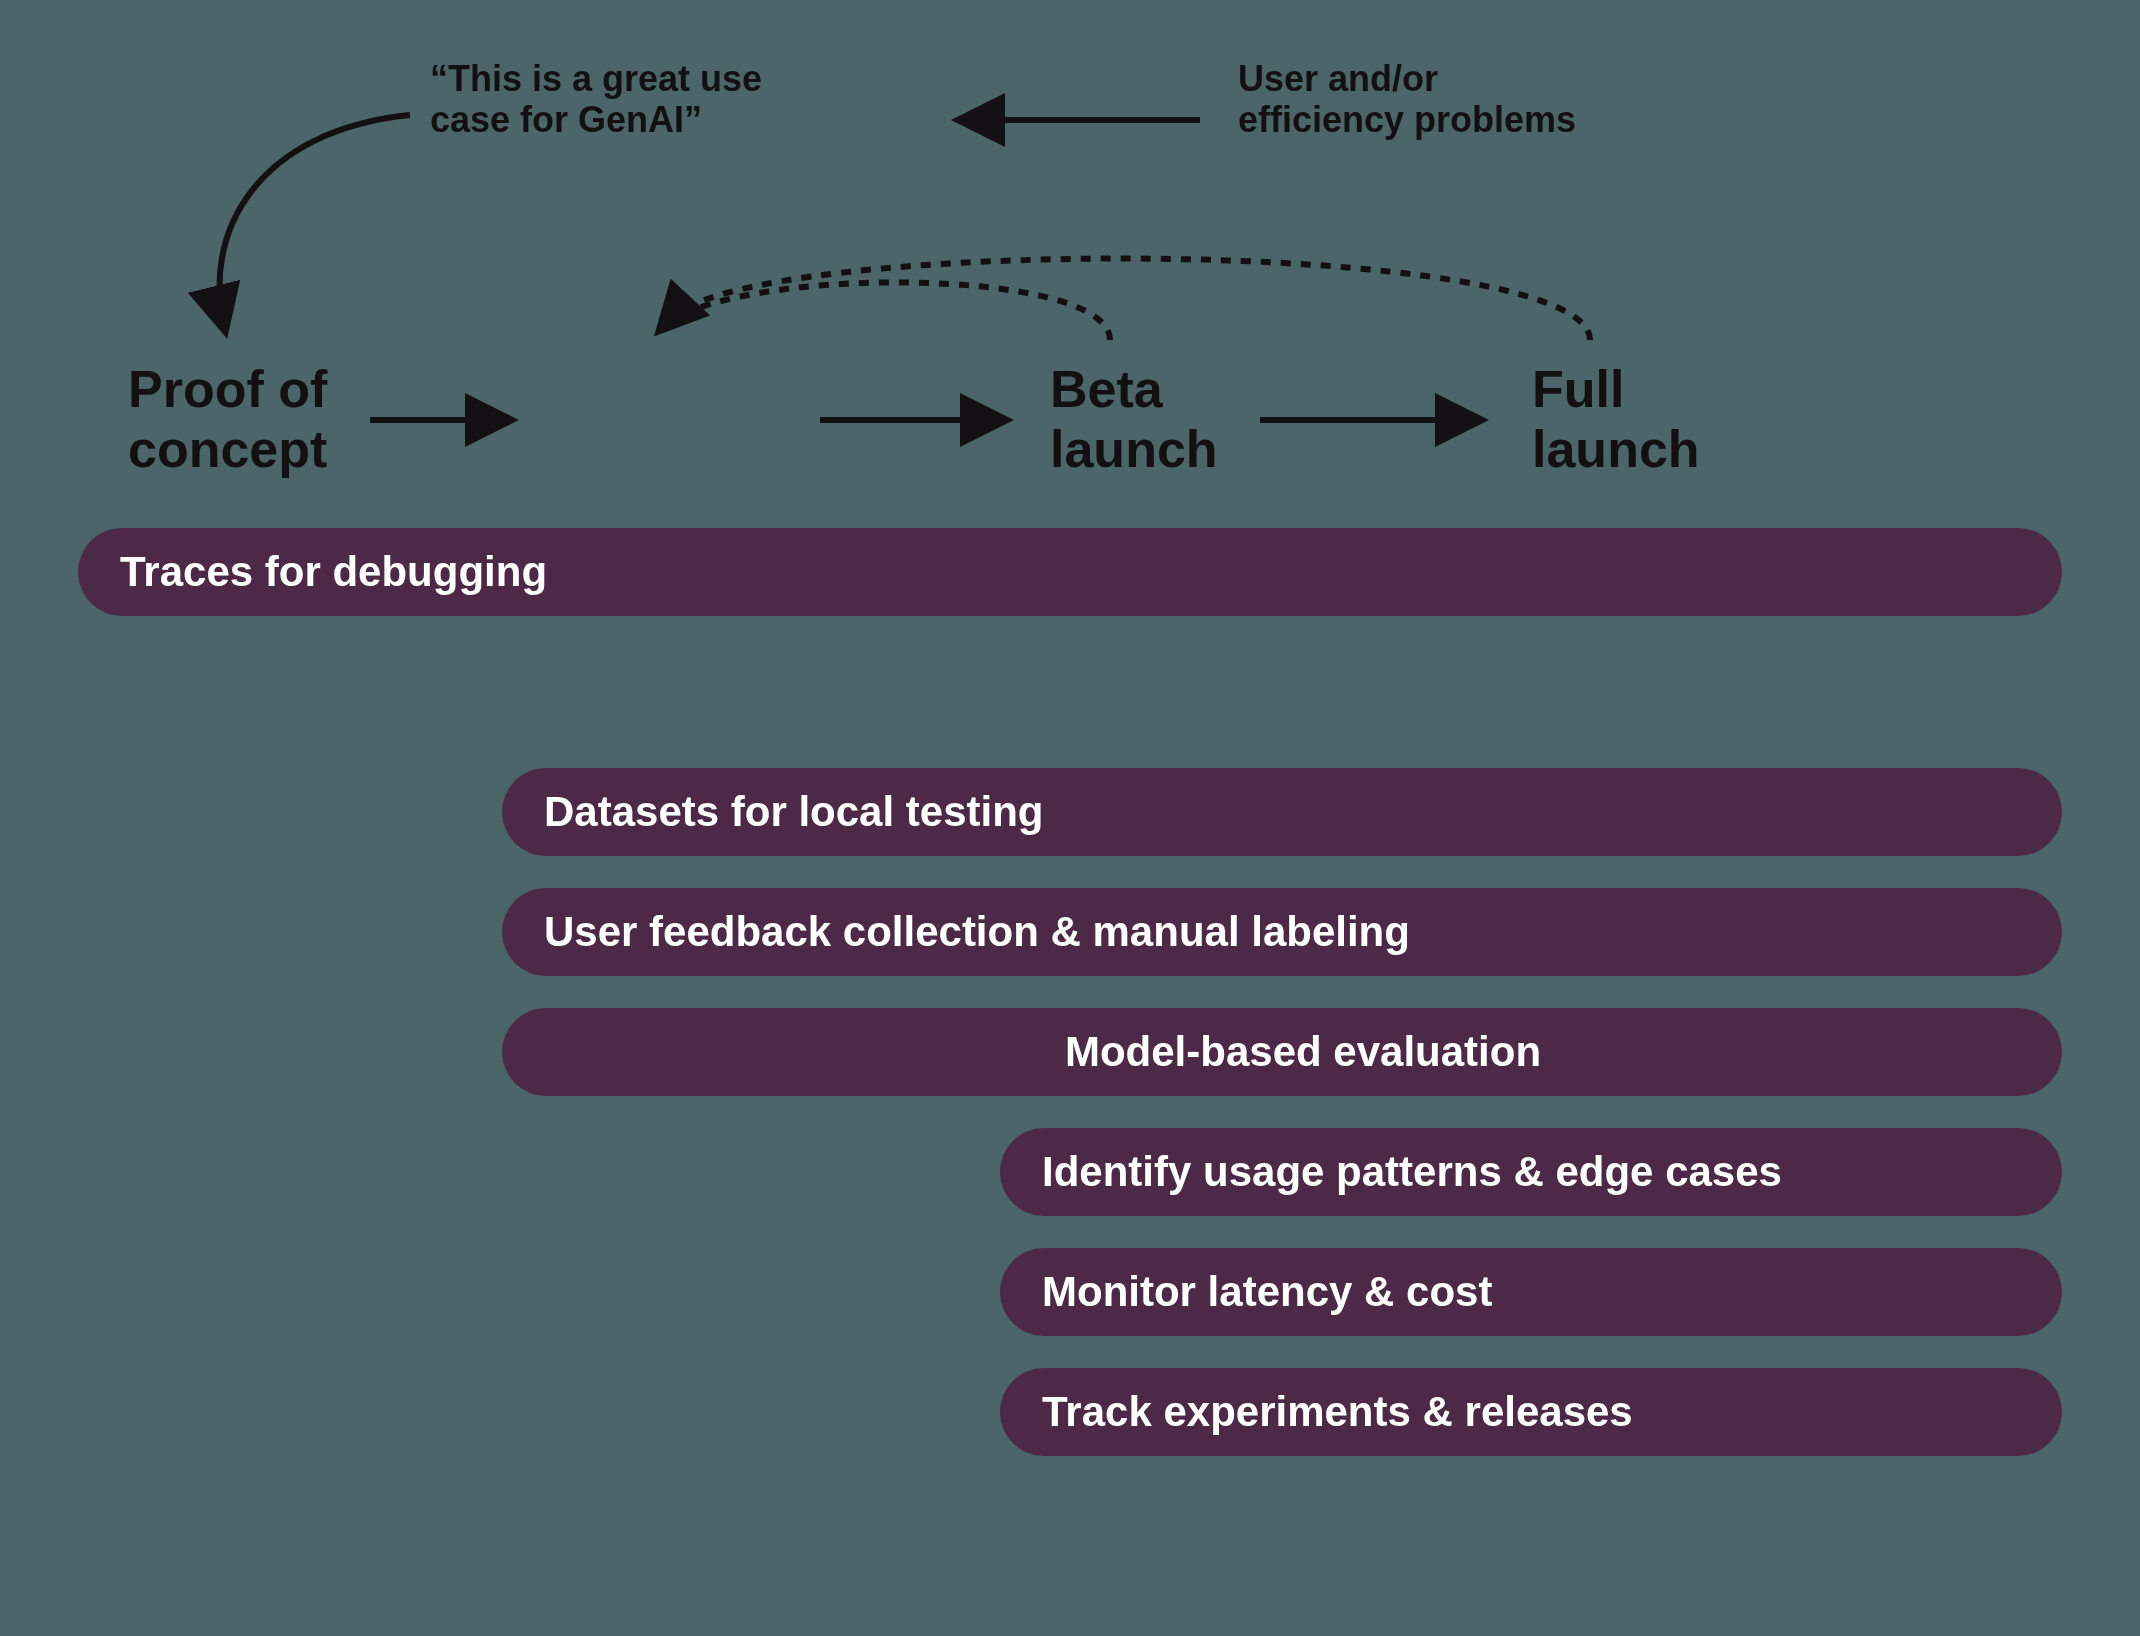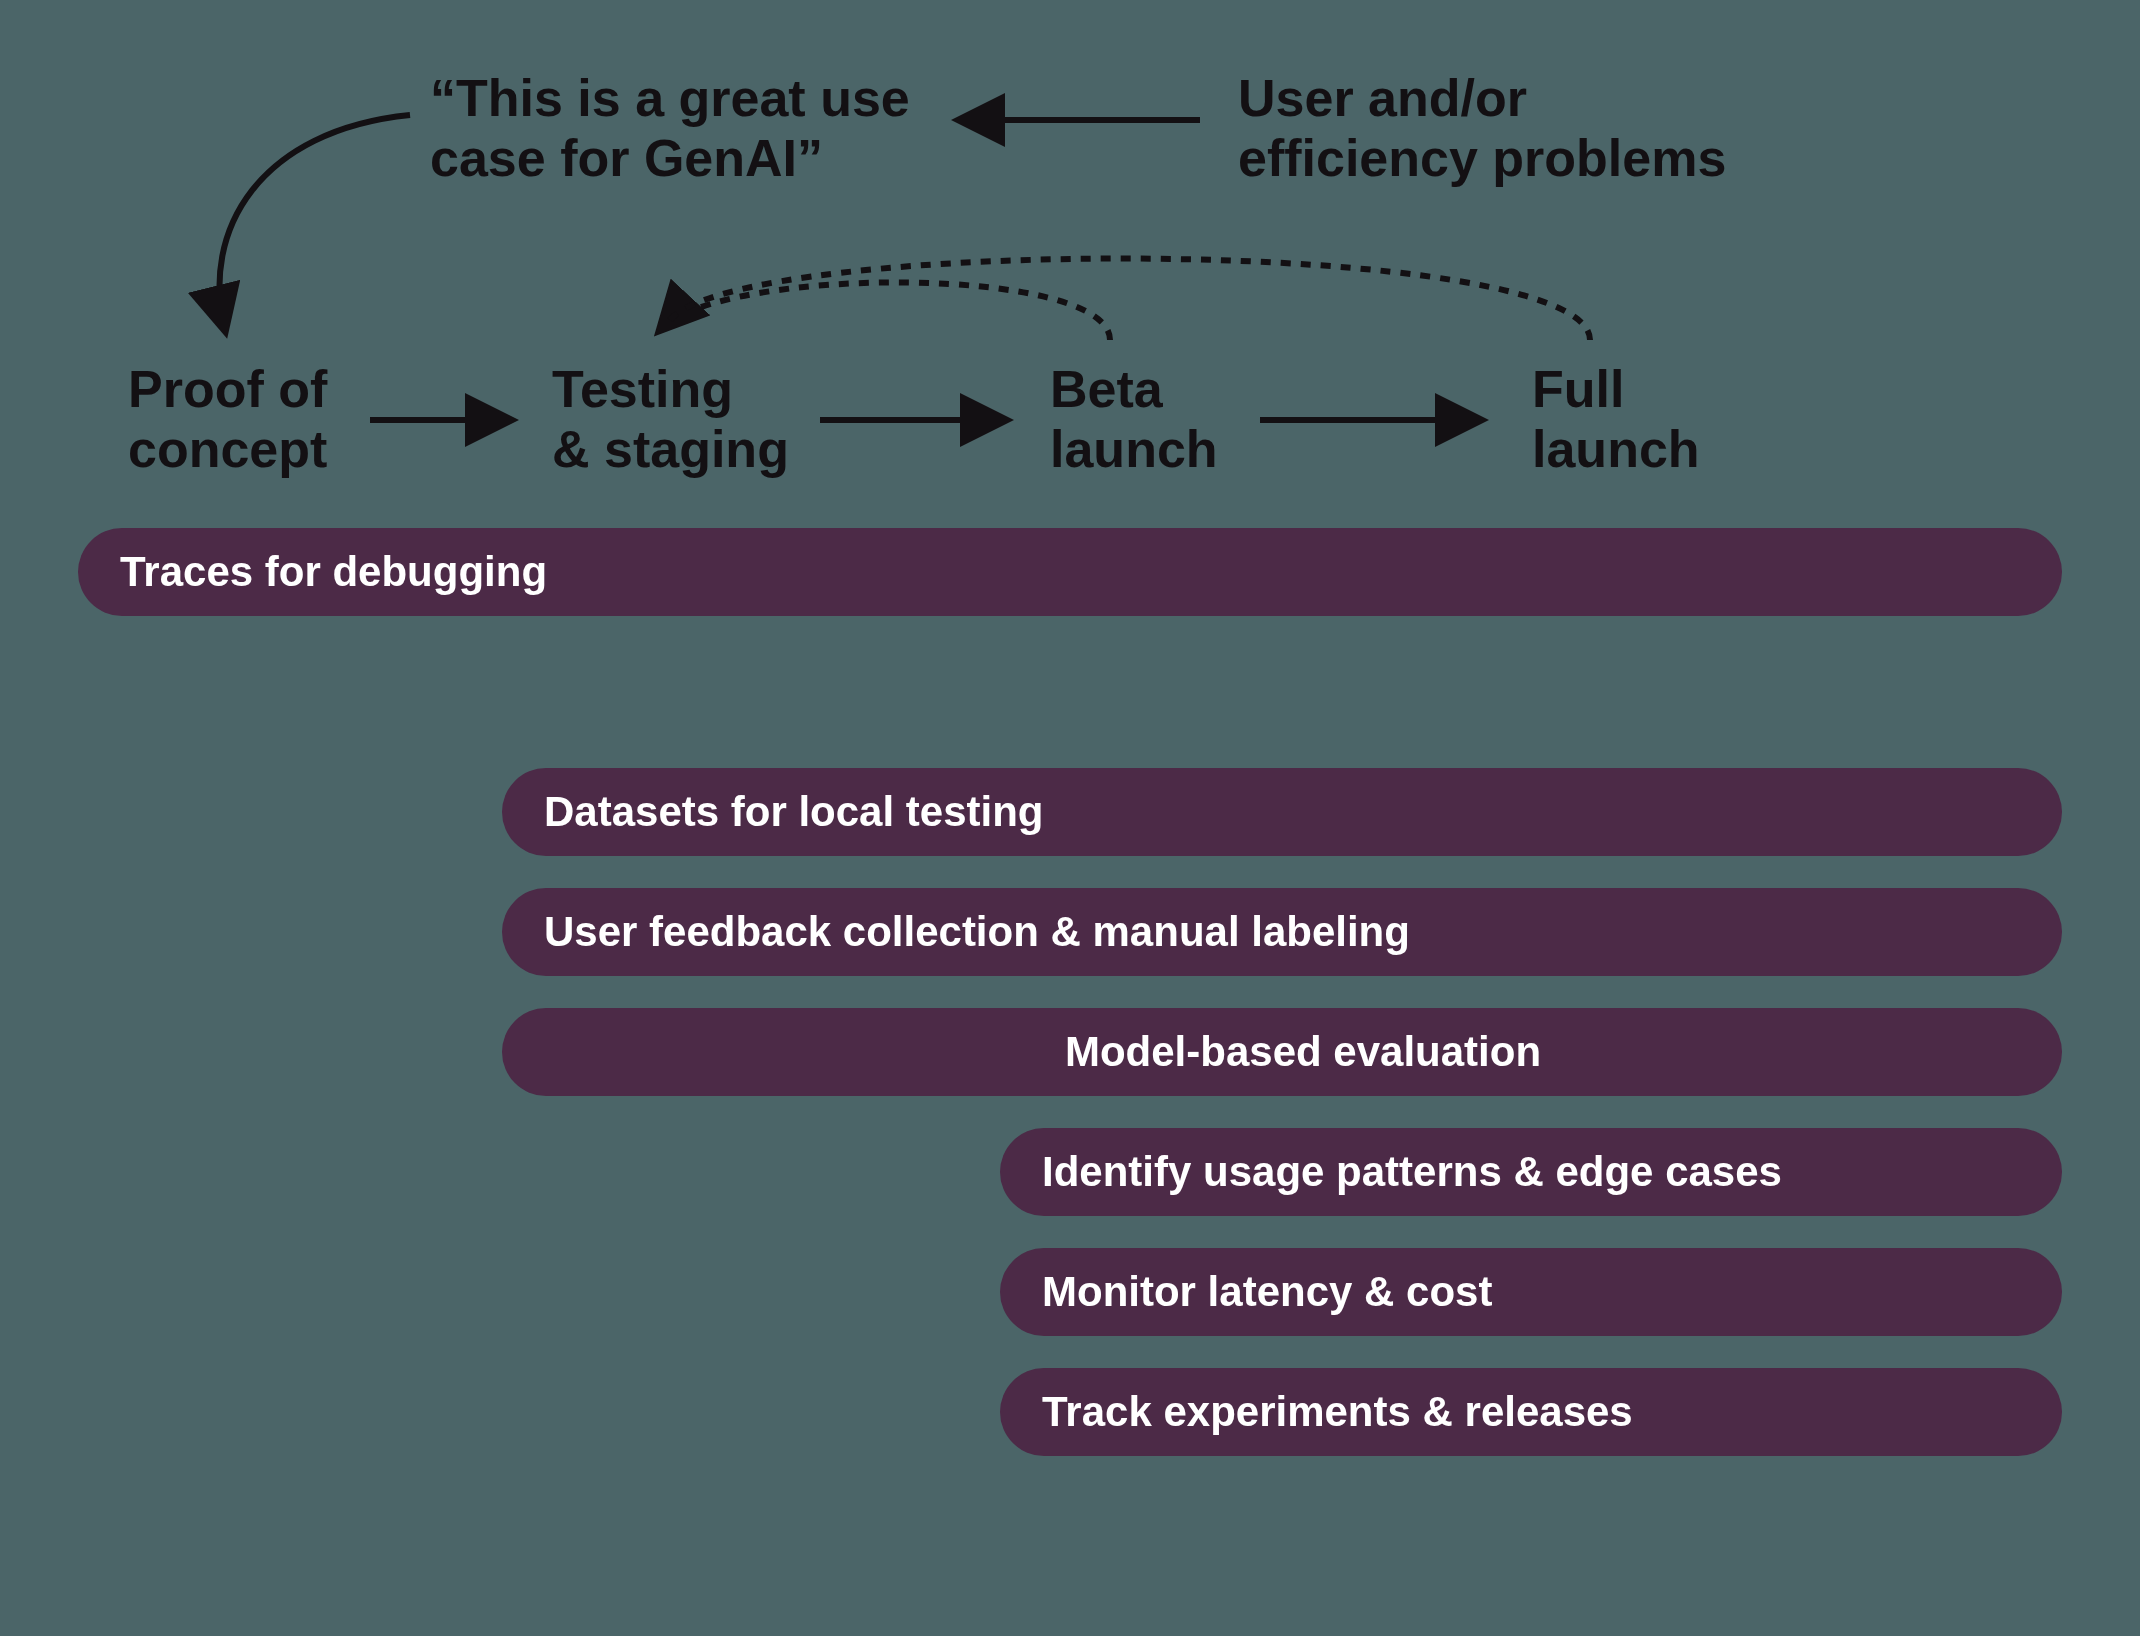--- a/index.html
+++ b/index.html
@@ -22,21 +22,21 @@
     position: relative;
     width: 2140px;
     height: 1636px;
   }
   .txt {
     position: absolute;
     font-weight: 600;
     line-height: 1.15;
     white-space: pre;
   }
-  .top-txt { font-size: 52px; margin-top: 11px; }
+  .top-txt { font-size: 36px; }
   .stage-txt { font-size: 52px; }
   .pill {
     position: absolute;
     height: 88px;
     background: var(--pill);
     border-radius: 44px;
     color: var(--pill-text);
     font-weight: 700;
     font-size: 42px;
     display: flex;
@@ -58,22 +58,20 @@
 
   <div class="txt top-txt" style="left:430px; top:58px;"><span>“This is a great use</span>
 <span>case for GenAI”</span></div>
 
   <div class="txt top-txt" style="left:1238px; top:58px;"><span>User and/or</span>
 <span>efficiency problems</span></div>
 
   <div class="txt stage-txt" style="left:128px; top:360px;"><span>Proof of</span>
 <span>concept</span></div>
 
-  <div class="txt stage-txt" style="left:552px; top:360px;"><span>Testing</span>
-<span>&amp; staging</span></div>
 
   <div class="txt stage-txt" style="left:1050px; top:360px;"><span>Beta</span>
 <span>launch</span></div>
 
   <div class="txt stage-txt" style="left:1532px; top:360px;"><span>Full</span>
 <span>launch</span></div>
 
   <div class="pill" style="left:78px;  top:528px;  width:1984px;">
       <span>Traces for debugging</span>
     </div>

